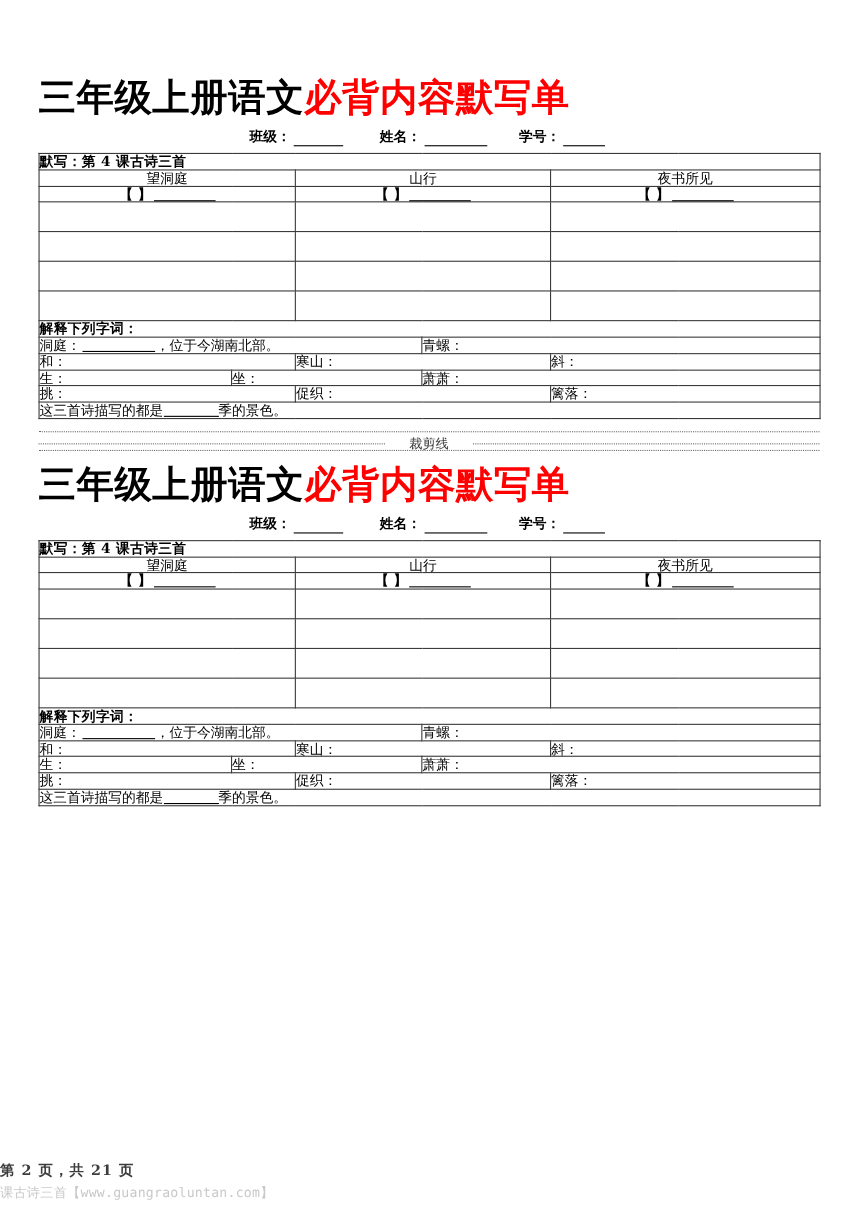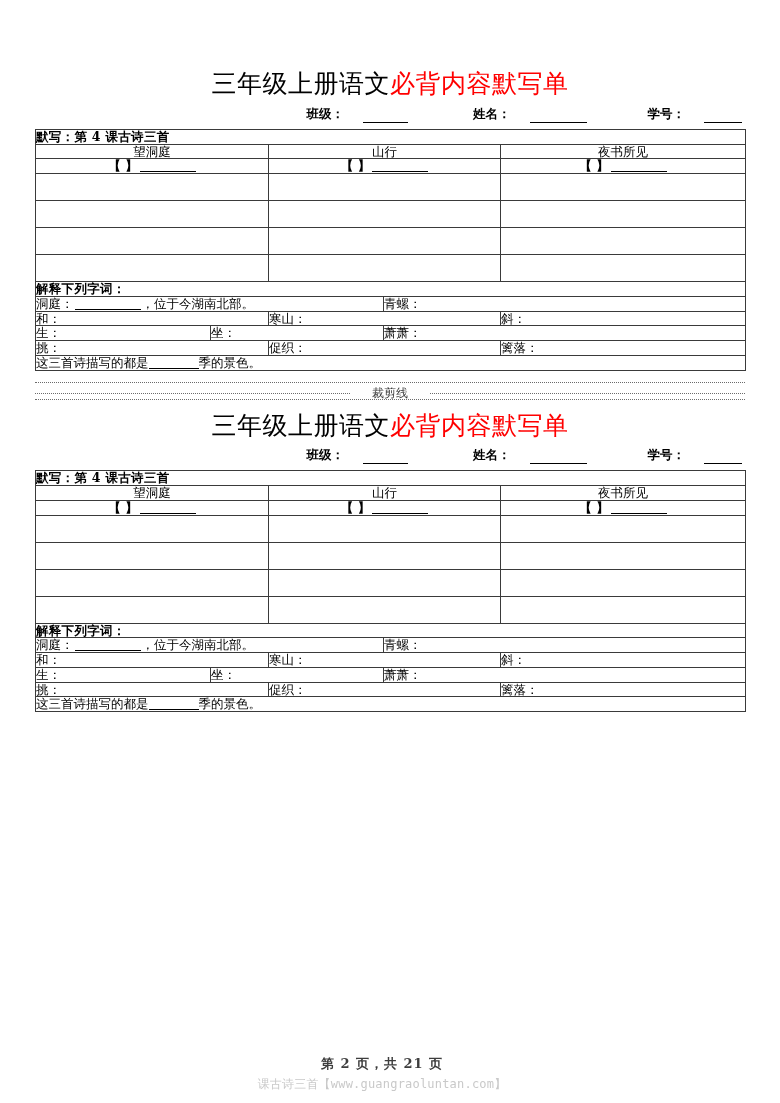--- a/index.html
+++ b/index.html
@@ -23,36 +23,36 @@
     box-sizing: border-box;
   }
 
   
   .worksheet {
     width: 710px;
     margin: 0 auto;
   }
 
   .title {
-    text-align: center;
-    font-size: 25px;
-    font-weight: normal;
+    text-align: left;
+    font-size: 34px;
+    font-weight: bold;
     letter-spacing: 0.5px;
     line-height: 1.15;
     white-space: nowrap;
     font-family: "DejaVu Serif", "Liberation Serif", serif;
   }
   .title .t-black { color: #000000; }
   .title .t-red   { color: #ff0000; }
 
   .infoline {
     display: flex;
-    justify-content: flex-end;
+    justify-content: center;
     align-items: flex-end;
-    gap: 16px;
+    gap: 0px;
     font-size: 12.5px;
     font-weight: bold;
     margin-top: 7px;
     margin-bottom: 6px;
     font-family: Liberation Serif, serif;
   }
   .infoline .fl-label { white-space: nowrap; }
   .infoline .fl-blank {
     display: inline-block;
     border-bottom: 1.3px solid #000;
@@ -167,21 +167,21 @@
     color: #3a3a3a;
     font-family: "DejaVu Serif", "Liberation Serif", serif;
   }
 
   
   .footer {
     position: absolute;
     left: 0;
     right: 16px;
     bottom: 10px;
-    text-align: center;
+    text-align: left;
   }
   .footer .pagenum {
     font-size: 13px;
     font-weight: bold;
     color: #3d3d3d;
     font-family: "DejaVu Serif", "Liberation Serif", serif;
     letter-spacing: 1px;
   }
   .footer .watermark {
     font-size: 12px;

